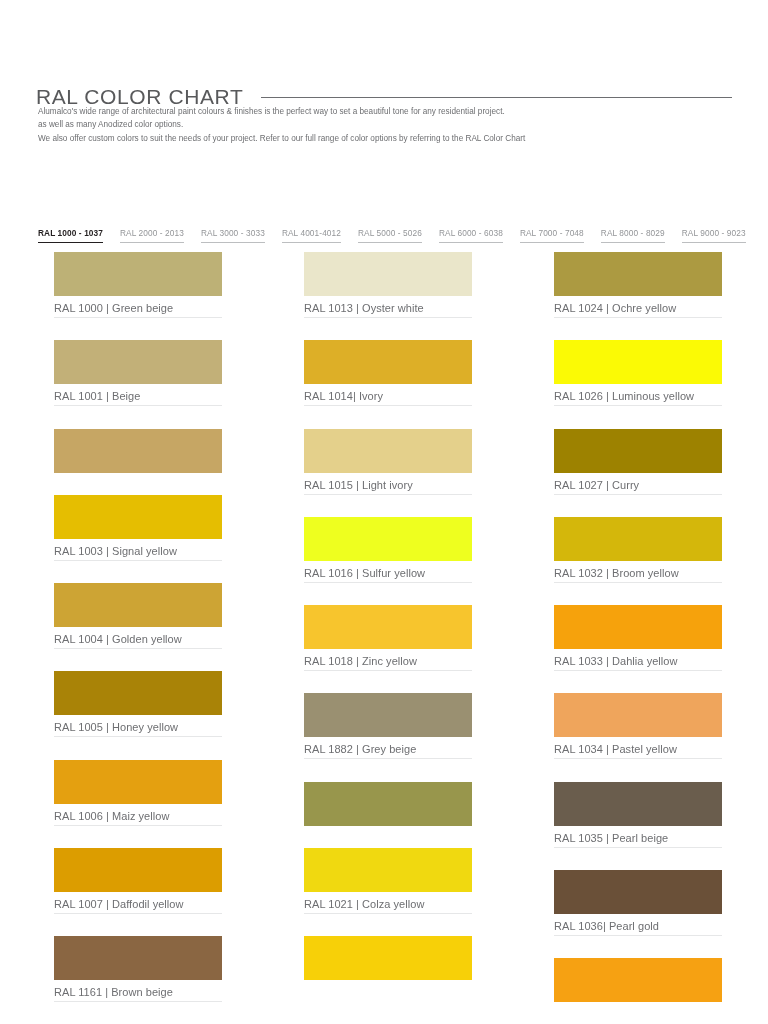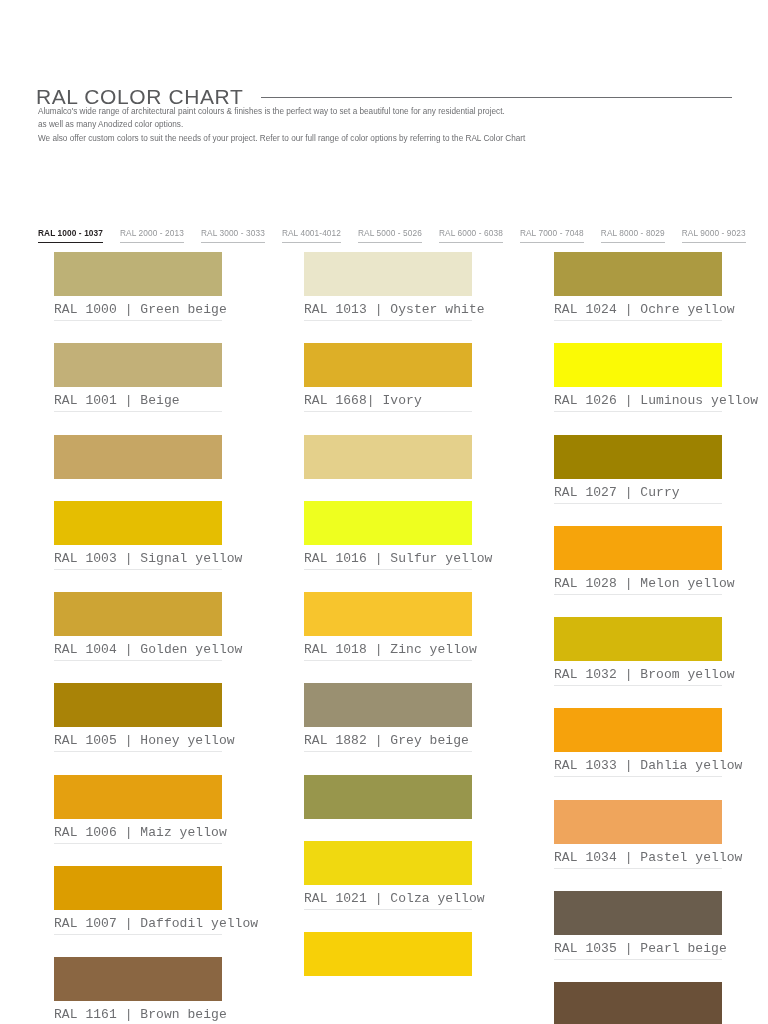--- a/index.html
+++ b/index.html
@@ -102,28 +102,27 @@
   }
   .col:last-child { margin-right: 0; }
 
   .swatch-item { margin-bottom: 22.3px; }
   .swatch-chip {
     width: 168px;
     height: 44px;
     display: block;
   }
   .swatch-label {
-    font-size: 13px;
+    font-size: 11px;
     color: #6d6e71;
     padding-top: 6px;
     padding-bottom: 3px;
     border-bottom: 0.8px solid #e6e7e8;
     white-space: nowrap;
     letter-spacing: 0.05px;
-    font-family: Liberation Mono, monospace;
   }
 </style>
 </head>
 <body>
 
 <div class="page">
 
   <div class="header">
     <div class="page-title">RAL COLOR CHART</div>
     <div class="title-rule"></div>
@@ -188,24 +187,25 @@
           <div class="swatch-chip" style="background-color: rgb(199, 180, 70);"></div>
         </div>
       </div>
     <div class="col">
         <div class="swatch-item">
           <div class="swatch-chip" style="background-color: rgb(234, 230, 202);"></div>
           <div class="swatch-label">RAL 1013 | Oyster white</div>
         </div>
         <div class="swatch-item">
           <div class="swatch-chip" style="background-color: rgb(221, 175, 39);"></div>
-          <div class="swatch-label">RAL 1668| Ivory</div>
+          <div class="swatch-label">RAL 1014| Ivory</div>
         </div>
         <div class="swatch-item">
           <div class="swatch-chip" style="background-color: rgb(228, 208, 139);"></div>
+          <div class="swatch-label">RAL 1015 | Light ivory</div>
         </div>
         <div class="swatch-item">
           <div class="swatch-chip" style="background-color: rgb(238, 255, 31);"></div>
           <div class="swatch-label">RAL 1016 | Sulfur yellow</div>
         </div>
         <div class="swatch-item">
           <div class="swatch-chip" style="background-color: rgb(247, 197, 45);"></div>
           <div class="swatch-label">RAL 1018 | Zinc yellow</div>
         </div>
         <div class="swatch-item">
@@ -230,24 +230,20 @@
         </div>
         <div class="swatch-item">
           <div class="swatch-chip" style="background-color: rgb(251, 250, 5);"></div>
           <div class="swatch-label">RAL 1026 | Luminous yellow</div>
         </div>
         <div class="swatch-item">
           <div class="swatch-chip" style="background-color: rgb(157, 130, 0);"></div>
           <div class="swatch-label">RAL 1027 | Curry</div>
         </div>
         <div class="swatch-item">
-          <div class="swatch-chip" style="background-color: rgb(246, 164, 11);"></div>
-          <div class="swatch-label">RAL 1028 | Melon yellow</div>
-        </div>
-        <div class="swatch-item">
           <div class="swatch-chip" style="background-color: rgb(212, 183, 11);"></div>
           <div class="swatch-label">RAL 1032 | Broom yellow</div>
         </div>
         <div class="swatch-item">
           <div class="swatch-chip" style="background-color: rgb(246, 162, 12);"></div>
           <div class="swatch-label">RAL 1033 | Dahlia yellow</div>
         </div>
         <div class="swatch-item">
           <div class="swatch-chip" style="background-color: rgb(239, 165, 92);"></div>
           <div class="swatch-label">RAL 1034 | Pastel yellow</div>

